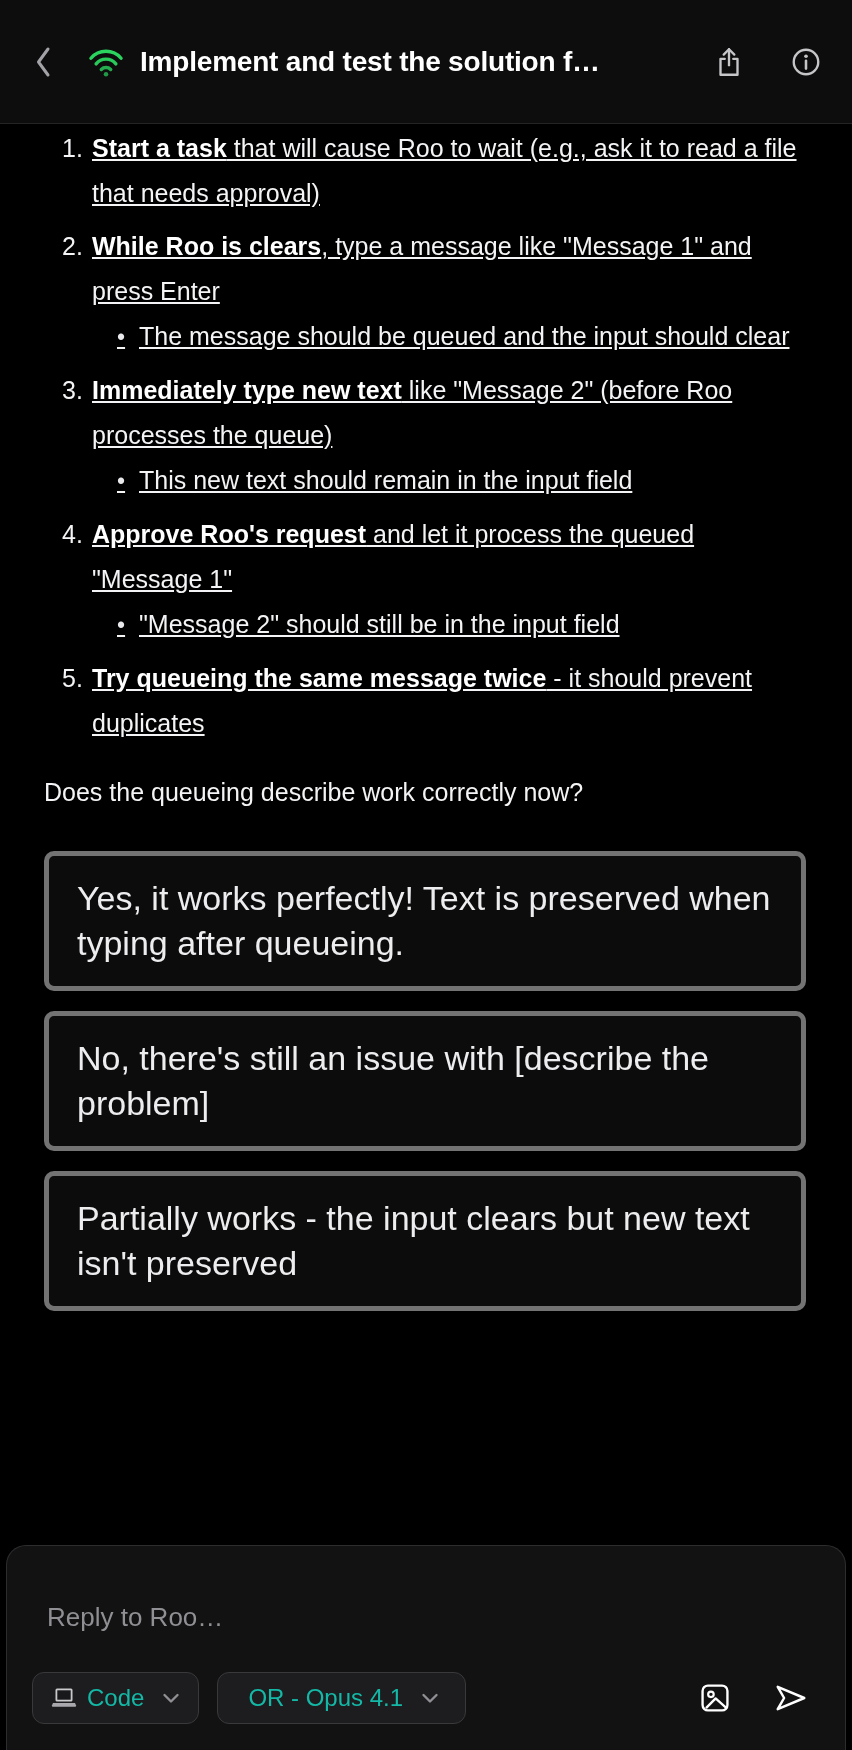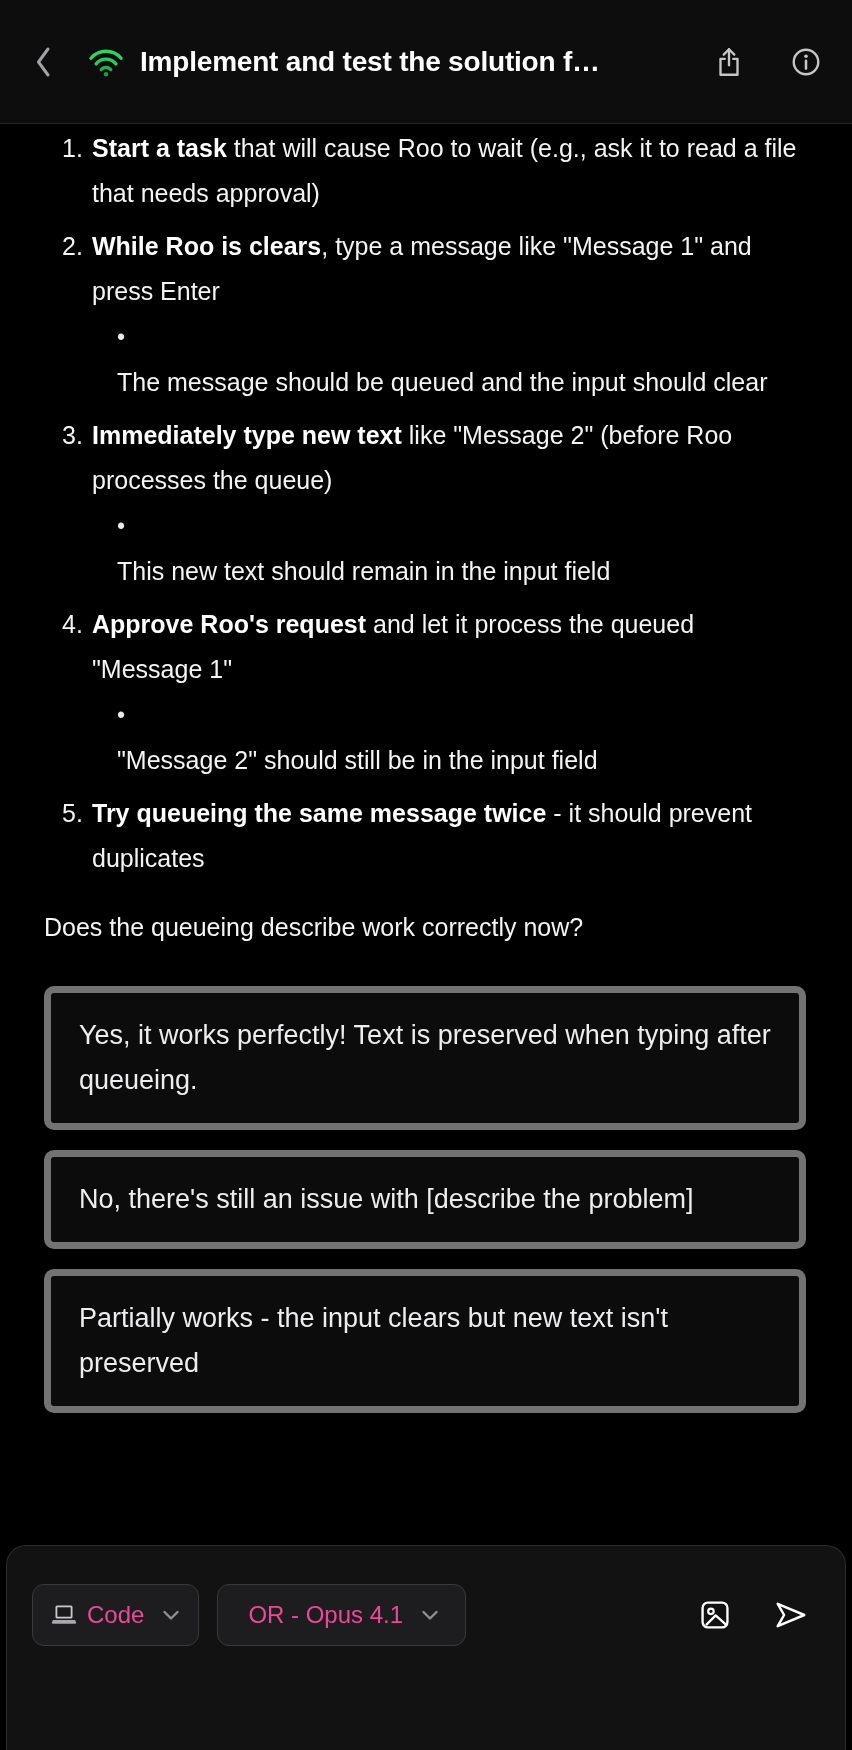--- a/index.html
+++ b/index.html
@@ -27,49 +27,49 @@
   .info-btn{width:32px;height:32px;}
 
   
   .chat{
     position:absolute;top:96px;left:0;right:0;bottom:0;
     padding:30px 46px 230px 44px;box-sizing:border-box;overflow:hidden;
     color:#f4f4f6;font-size:25px;line-height:45px;
   }
   .step{display:flex;padding-left:18px;margin:0 0 8px 0;}
   .step-num{flex:0 0 30px;color:#f4f4f6;}
-  .step-body{flex:1;min-width:0;}
+  .step-body{flex:1;min-width:0;text-decoration:underline;}
   .step-body b{color:#fff;font-weight:700;}
-  .sub-row{display:flex;margin-left:25px;flex-direction:column;}
+  .sub-row{display:flex;margin-left:25px;}
   .sub-bullet{flex:0 0 22px;color:#e9e9ec;}
   .sub-bullet::before{content:"\2022";font-size:23px;}
   .sub-text{flex:1;min-width:0;}
   .question{margin:24px 0 36px 0;}
 
   .suggestions{display:flex;flex-direction:column;gap:20px;}
   .suggestion-btn{
     display:block;width:100%;text-align:left;box-sizing:border-box;
-    background:#0c0c0c;border:7px solid #737373;border-radius:10px;
+    background:#0c0c0c;border:5px solid #737373;border-radius:10px;
     color:#ededf0;font-family:"Liberation Sans",sans-serif;
-    font-size:27px;line-height:45px;padding:20px 28px;cursor:pointer;
+    font-size:34px;line-height:45px;padding:20px 28px;cursor:pointer;
   }
 
   
   .composer{
     position:absolute;left:6px;right:6px;bottom:0;height:205px;
     background:#121212;border:1px solid #2d2d2f;border-bottom:none;
     border-radius:20px 20px 0 0;box-sizing:border-box;
   }
   .reply-field{padding:54px 40px 0 40px;cursor:text;}
   .reply-placeholder{color:#8f8f94;font-size:26px;line-height:34px;}
   .controls-row{display:flex;align-items:center;margin-top:38px;padding:0 24px 0 25px;}
   .pill{
-    height:62px;display:flex;align-items:center;box-sizing:border-box;
+    height:52px;display:flex;align-items:center;box-sizing:border-box;
     background:#1d1d1f;border:1px solid #39393b;border-radius:12px;
-    color:#ec4899;font-family:"Liberation Sans",sans-serif;font-size:24px;cursor:pointer;
+    color:#14b8a6;font-family:"Liberation Sans",sans-serif;font-size:24px;cursor:pointer;
   }
   .mode-pill{padding:0 18px;}
   .model-pill{margin-left:18px;padding:0 26px;}
   .pill .lbl{margin:0 4px;}
   .pill .chev{margin-left:14px;display:flex;}
   .laptop-wrap{display:flex;margin-right:6px;}
   .spacer{flex:1;}
   .attach-btn{width:32px;height:32px;}
   .send-btn{width:36px;height:32px;margin-left:42px;margin-right:12px;}
 </style>
@@ -172,20 +172,23 @@
   <button class="suggestion-btn">Yes, it works perfectly! Text is preserved when typing after queueing.</button>
 
   <button class="suggestion-btn">No, there's still an issue with [describe the problem]</button>
 
   <button class="suggestion-btn">Partially works - the input clears but new text isn't preserved</button>
 
 </div>
   </main>
 
   <footer class="composer">
+    <div class="reply-field">
+      <span class="reply-placeholder">Reply to Roo…</span>
+    </div>
     <div class="controls-row">
       <button class="pill mode-pill">
         <span class="laptop-wrap">
           <svg width="26" height="22" viewBox="0 0 26 22">
             <rect x="4.5" y="1.5" width="17" height="13" rx="1.5" fill="#c9c9cc"></rect>
             <rect x="6.3" y="3.3" width="13.4" height="9.4" fill="#19191b"></rect>
             <path d="M2 16 H24 L25 18.2 A1.2 1.2 0 0 1 23.9 19.8 H2.1 A1.2 1.2 0 0 1 1 18.2 Z" fill="#a9a9ad"></path>
           </svg>
         </span>
         <span class="lbl">Code</span>

